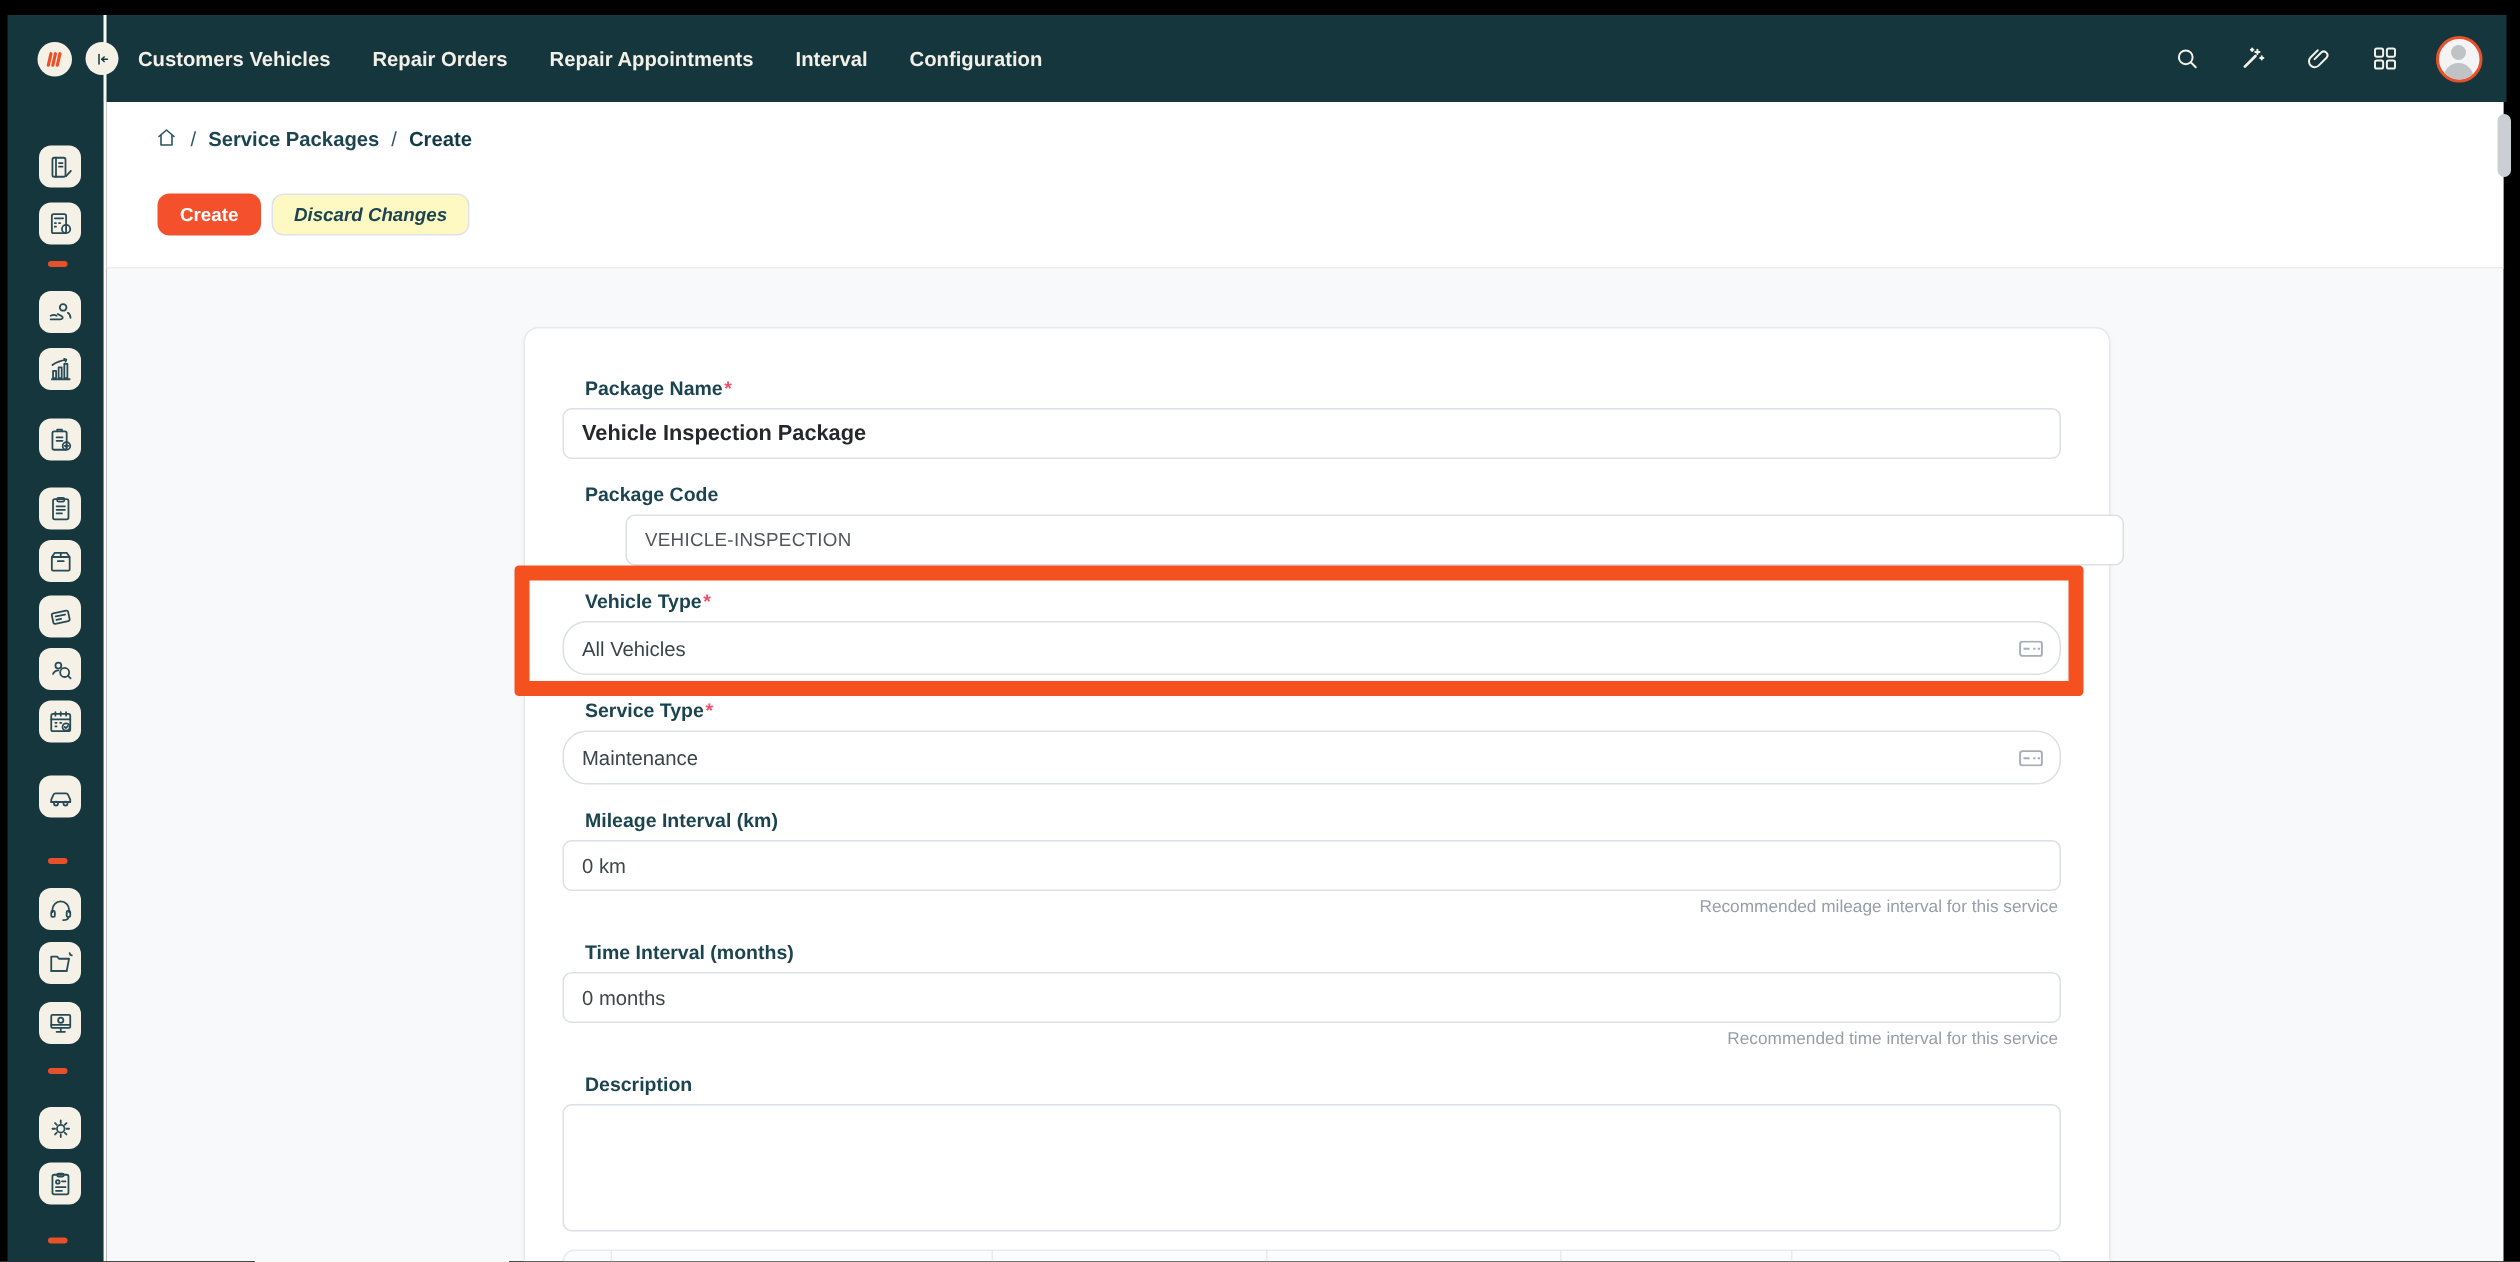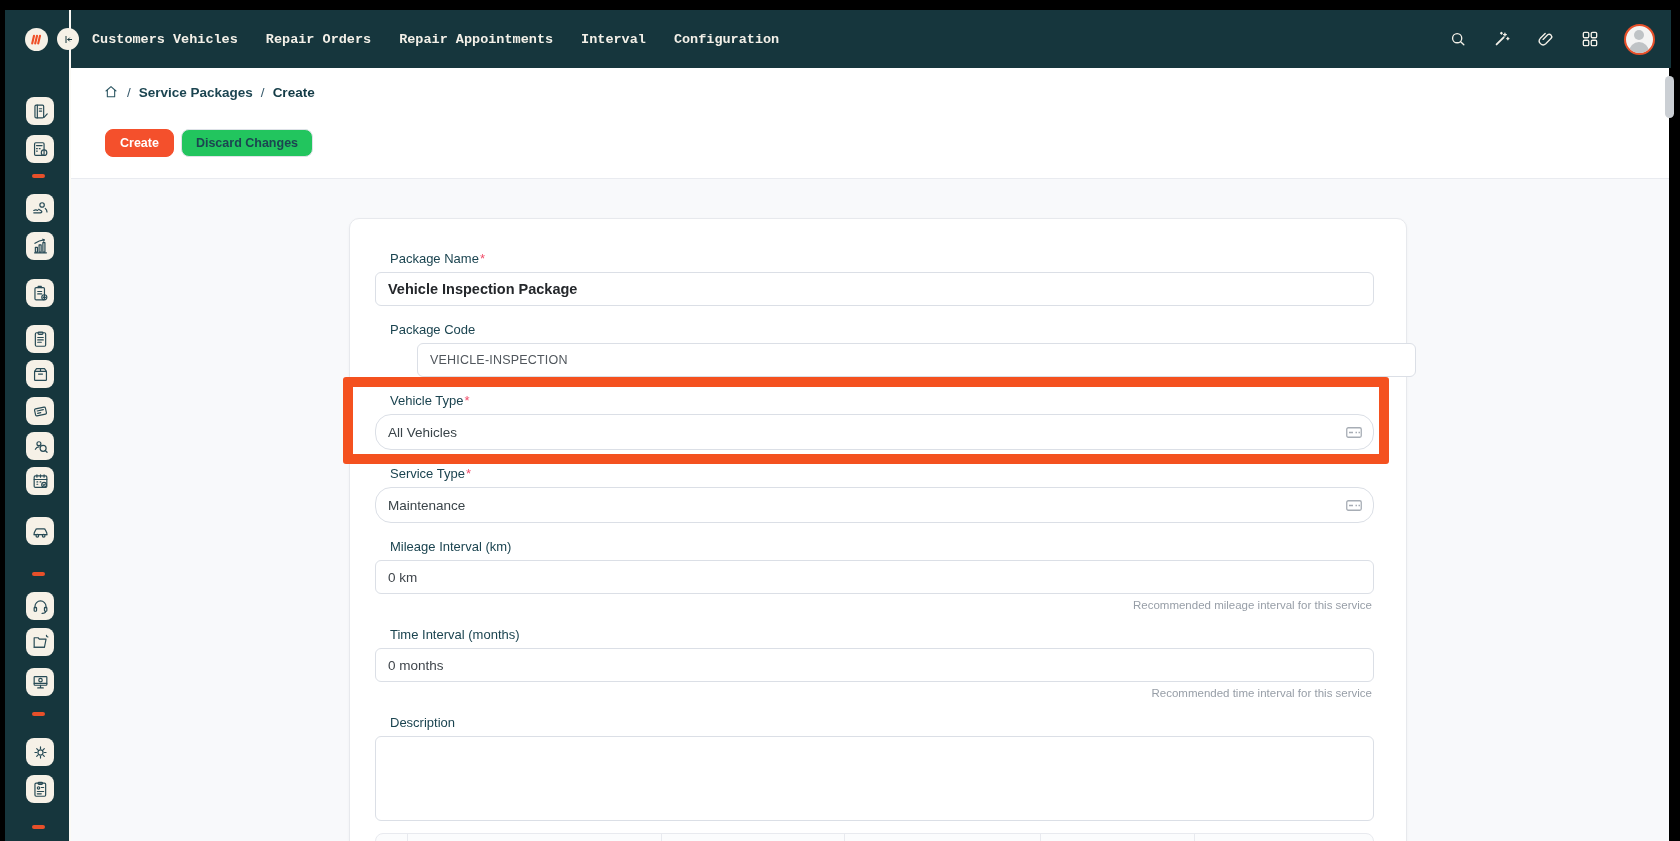--- a/index.html
+++ b/index.html
@@ -7,21 +7,21 @@
   .page{position:relative;width:1680px;height:841px;background:#000;overflow:hidden;
         font-family:"Liberation Sans",sans-serif;}
 
   
   .topbar{position:absolute;left:5px;top:10px;width:1666px;height:58px;background:#16363D;}
   .logo-circle{position:absolute;left:20px;top:18px;width:23px;height:23px;border-radius:50%;
                background:#F6F1E7;display:flex;align-items:center;justify-content:center;}
   .collapse-btn{position:absolute;left:52px;top:18px;width:22px;height:22px;border-radius:50%;
                 background:#F6F1E7;border:none;display:flex;align-items:center;justify-content:center;
                 color:#16363D;cursor:pointer;z-index:4;padding:0;}
-  .main-nav{position:absolute;left:87px;top:0;height:58px;display:flex;gap:28px;align-items:center;font-family:Liberation Mono, monospace;}
+  .main-nav{position:absolute;left:87px;top:0;height:58px;display:flex;gap:28px;align-items:center;}
   .nav-item{color:#F3F0E8;font-size:13.5px;font-weight:700;text-decoration:none;cursor:pointer;white-space:nowrap;}
   .topbar-right{position:absolute;right:16px;top:0;height:58px;display:flex;gap:24px;align-items:center;color:#F3F0E8;}
   .tb-ic{width:20px;height:20px;display:flex;align-items:center;justify-content:center;cursor:pointer;}
   .tb-ic svg{width:20px;height:20px;}
   .avatar{width:31px;height:31px;border-radius:50%;background:#f4f4f4;border:2.5px solid #E8502A;
           position:relative;overflow:hidden;cursor:pointer;}
   .avatar .head{position:absolute;left:8px;top:4px;width:10px;height:10px;border-radius:50%;background:#BFC3C6;}
   .avatar .body{position:absolute;left:3px;top:16px;width:20px;height:12px;border-radius:10px 10px 0 0;background:#BFC3C6;}
 
   
@@ -39,28 +39,28 @@
               color:#1C4551;font-size:13.5px;font-weight:600;}
   .breadcrumb .home{width:16px;height:16px;color:#2B5561;display:flex;cursor:pointer;}
   .breadcrumb .home svg{width:16px;height:16px;}
   .breadcrumb .sep{color:#36596b;font-weight:400;}
   .breadcrumb a{color:#1C4551;text-decoration:none;cursor:pointer;}
   .crumb-current{font-weight:800;color:#123A45;}
   .actions{position:absolute;left:34px;top:61px;display:flex;gap:7px;}
   .btn{height:28px;border-radius:8px;font-family:"Liberation Sans",sans-serif;font-size:12.5px;
        font-weight:700;cursor:pointer;padding:0 14px;}
   .btn-primary{background:#F4502C;border:1px solid #F4502C;color:#fff;}
-  .btn-secondary{background:#22c55e;border:1px solid #DFE2E8;color:#1C4551;}
+  .btn-secondary{background:#fef9c3;border:1px solid #DFE2E8;color:#1C4551;font-style:italic;}
 
   
   .card{position:absolute;left:278px;top:150px;width:1058px;height:660px;background:#fff;
         border:1px solid #E7E9ED;border-radius:10px;box-shadow:0 1px 3px rgba(20,40,50,.04);
         padding:34px 34px 0 25px;}
   .field{margin-bottom:18px;}
-  .field label{display:block;font-size:13px;font-weight:400;color:#1B4450;margin-bottom:7px;line-height:12px;padding-left:15px;}
+  .field label{display:block;font-size:13px;font-weight:700;color:#1B4450;margin-bottom:7px;line-height:12px;padding-left:15px;}
   .req{color:#F14E6A;margin-left:1px;}
   .tinput{display:block;width:999px;height:34px;border:1px solid #DBDFE6;border-radius:6px;background:#fff;
           padding:0 12px;font-family:"Liberation Sans",sans-serif;font-size:13.5px;color:#3F454B;}
   .tinput.strong{font-weight:700;font-size:14.5px;color:#24272B;}
   .tinput.code{font-size:12.5px;color:#50565C;letter-spacing:.2px;margin-left:42px;}
   .select{position:relative;width:999px;height:36px;border:1px solid #DBDFE6;border-radius:16px;background:#fff;
           display:flex;align-items:center;padding:0 12px;font-size:13.5px;color:#3A4449;cursor:pointer;}
   .select-widget{position:absolute;right:11px;top:12px;display:flex;}
   .helper{margin-top:6px;font-size:11.5px;color:#979EA7;line-height:11px;text-align:right;}
   .tarea{display:block;width:999px;height:85px;border:1px solid #DBDFE6;border-radius:6px;background:#fff;

